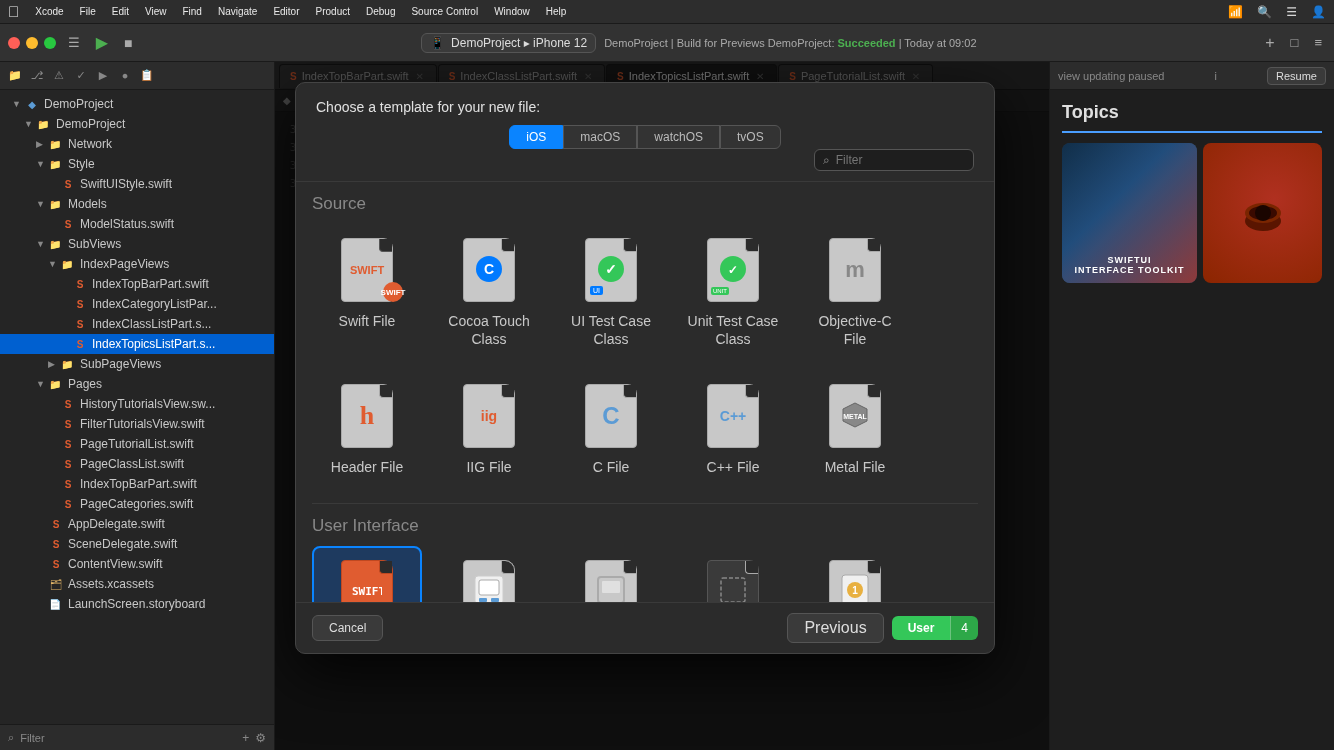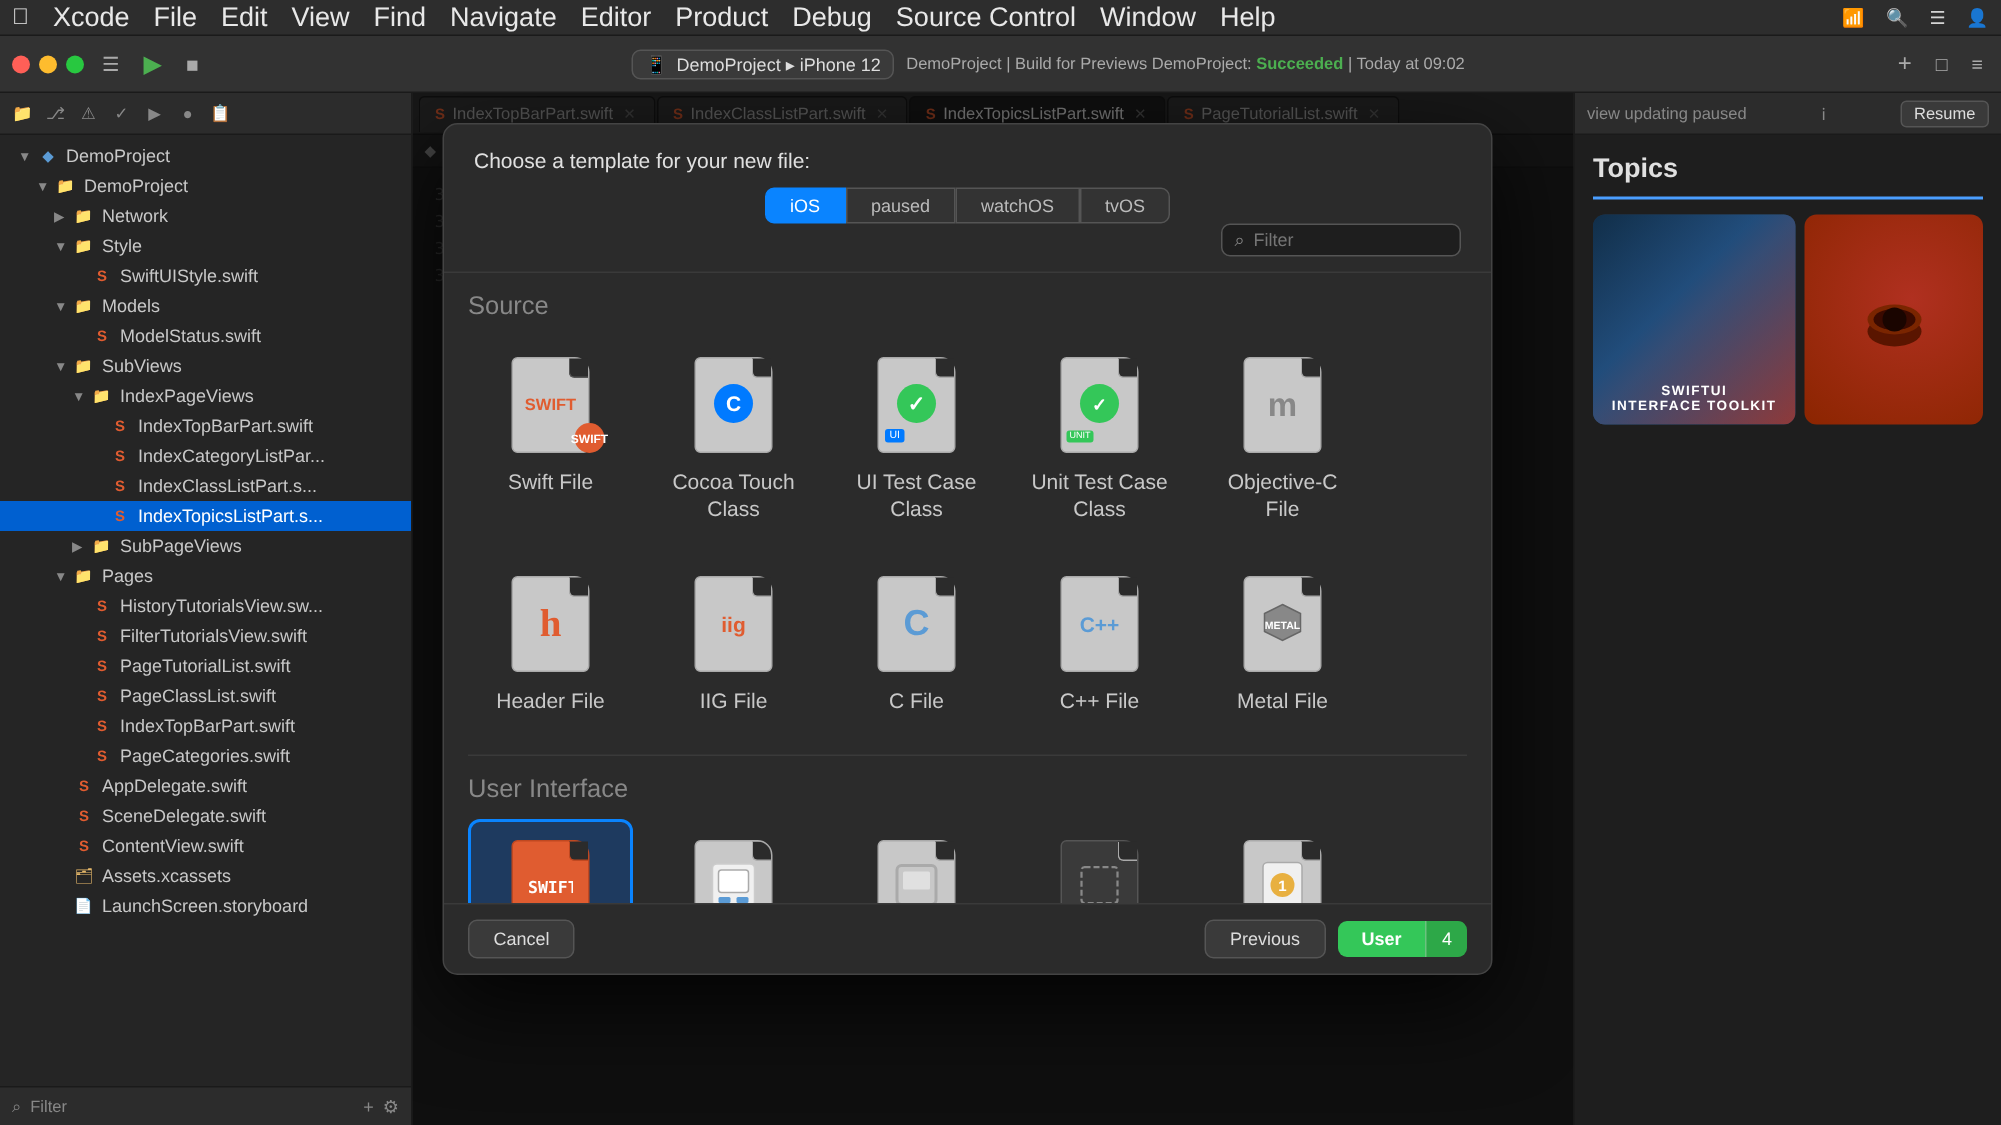--- a/index.html
+++ b/index.html
@@ -18,21 +18,21 @@
       width: 100%;
       height: 24px;
       background: #2d2d2d;
       display: flex;
       align-items: center;
       padding: 0 8px;
       gap: 16px;
       border-bottom: 1px solid #1a1a1a;
     }
     .menubar-item {
-      font-size: 18px;
+      font-size: 10px;
       color: #e8e8e8;
       cursor: default;
       white-space: nowrap;
     }
     .menubar-apple { font-size: 15px; }
     .menubar-right {
       margin-left: auto;
       display: flex;
       gap: 14px;
       align-items: center;
@@ -537,21 +537,21 @@
     .footer-right {
       display: flex;
       align-items: center;
       gap: 8px;
     }
     .btn-prev {
       background: #3a3a3a;
       border: 1px solid #555;
       border-radius: 6px;
       color: #ddd;
-      font-size: 12px;
+      font-size: 16px;
       padding: 5px 16px;
       cursor: pointer;
     }
     .btn-next-group {
       display: flex;
       align-items: center;
       border-radius: 6px;
       overflow: hidden;
     }
     .btn-next {
@@ -942,21 +942,21 @@
     </div>
 
     <div class="dialog-overlay">
       <div class="dialog">
 
         <div class="dialog-header">
           <div class="dialog-title">Choose a template for your new file:</div>
           <div class="dialog-tabs-row">
             <div class="dialog-tabs">
               <div class="dialog-tab active">iOS</div>
-              <div class="dialog-tab">paused</div>
+              <div class="dialog-tab">macOS</div>
               <div class="dialog-tab">watchOS</div>
               <div class="dialog-tab">tvOS</div>
             </div>
             <div class="filter-field" style="margin-left:auto;">
               <span style="color:#888;">⌕</span>
               <input class="filter-input" type="text" placeholder="Filter" style="">
             </div>
           </div>
         </div>
 

